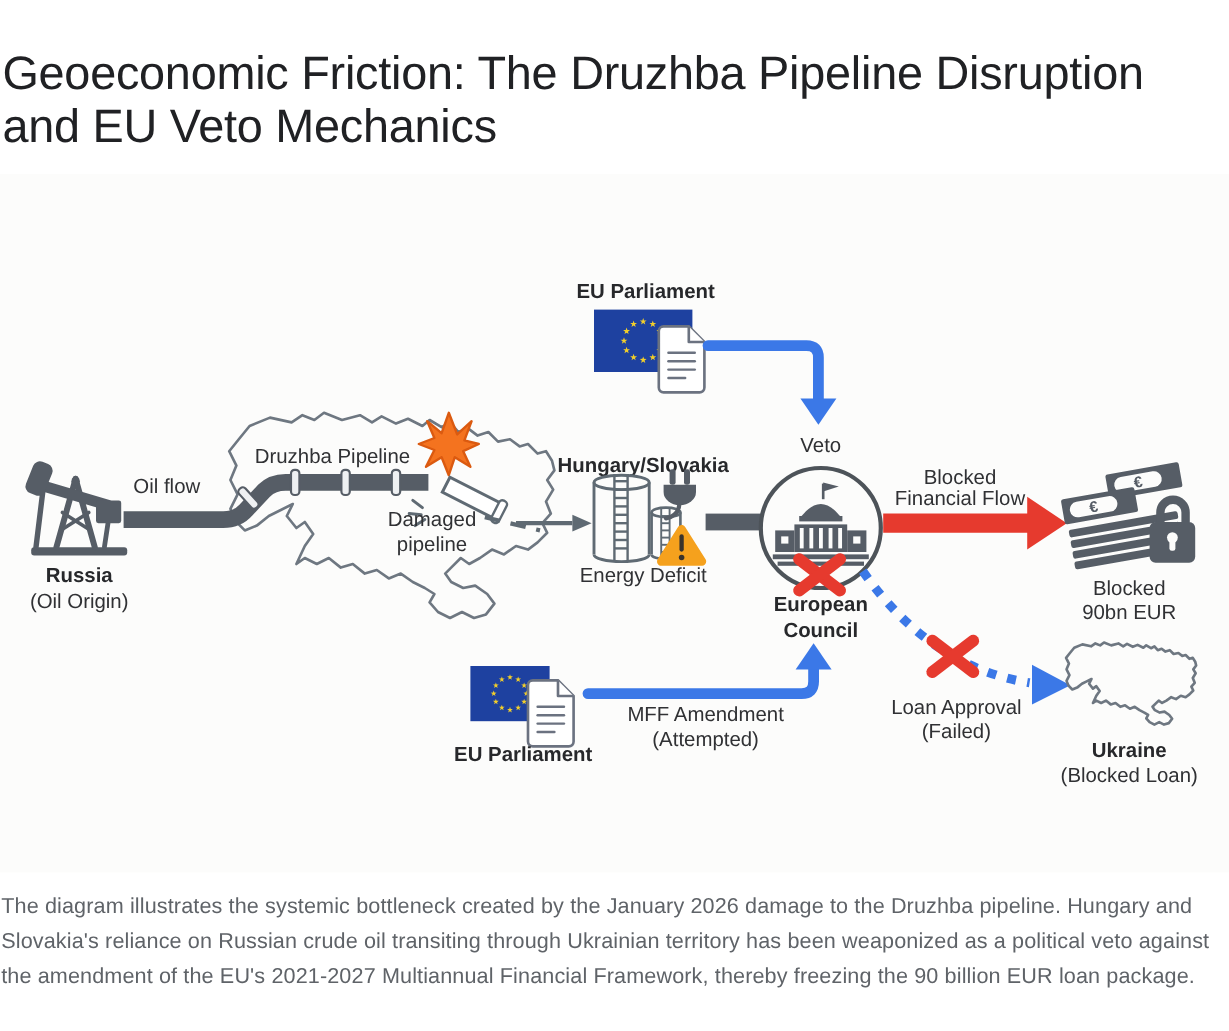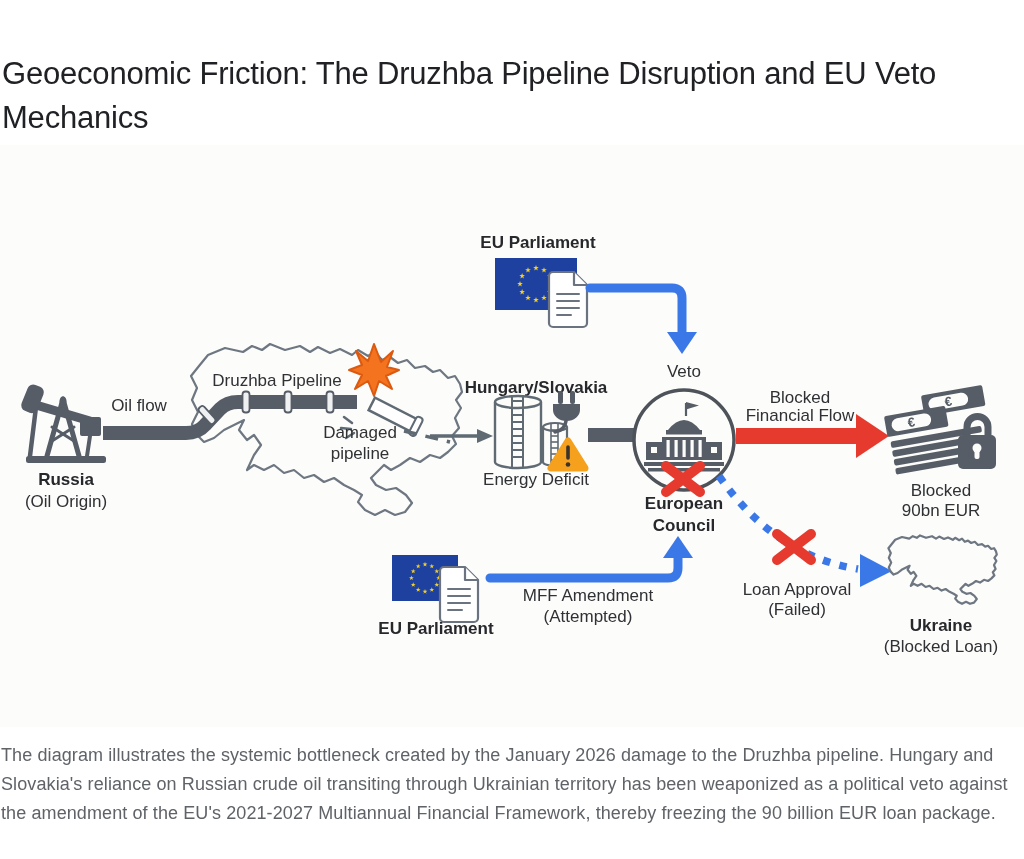--- a/index.html
+++ b/index.html
@@ -15,22 +15,22 @@
     --text-dark:#202124;
     --text-gray:#5f6368;
   }
   *{margin:0;padding:0;box-sizing:border-box;}
   html,body{background:#ffffff;}
   body{
     width:1024px;height:859px;position:relative;overflow:hidden;
     font-family:"Liberation Sans", sans-serif;
   }
   .page-title{
-    position:absolute;top:52px;left:2px;width:1015px;
-    font-size:31px;line-height:44px;font-weight:400;color:var(--text-dark);
+    position:absolute;top:40px;left:2px;width:1015px;
+    font-size:39px;line-height:44px;font-weight:400;color:var(--text-dark);
     letter-spacing:-0.2px;
   }
   .figure-panel{
     position:absolute;top:145px;left:0;width:1024px;height:582px;
     background:#fcfcfb;
   }
   .figure-panel svg{display:block;}
   .caption{
     position:absolute;top:741px;left:1px;width:1008px;
     font-size:18px;line-height:29px;color:var(--text-gray);

